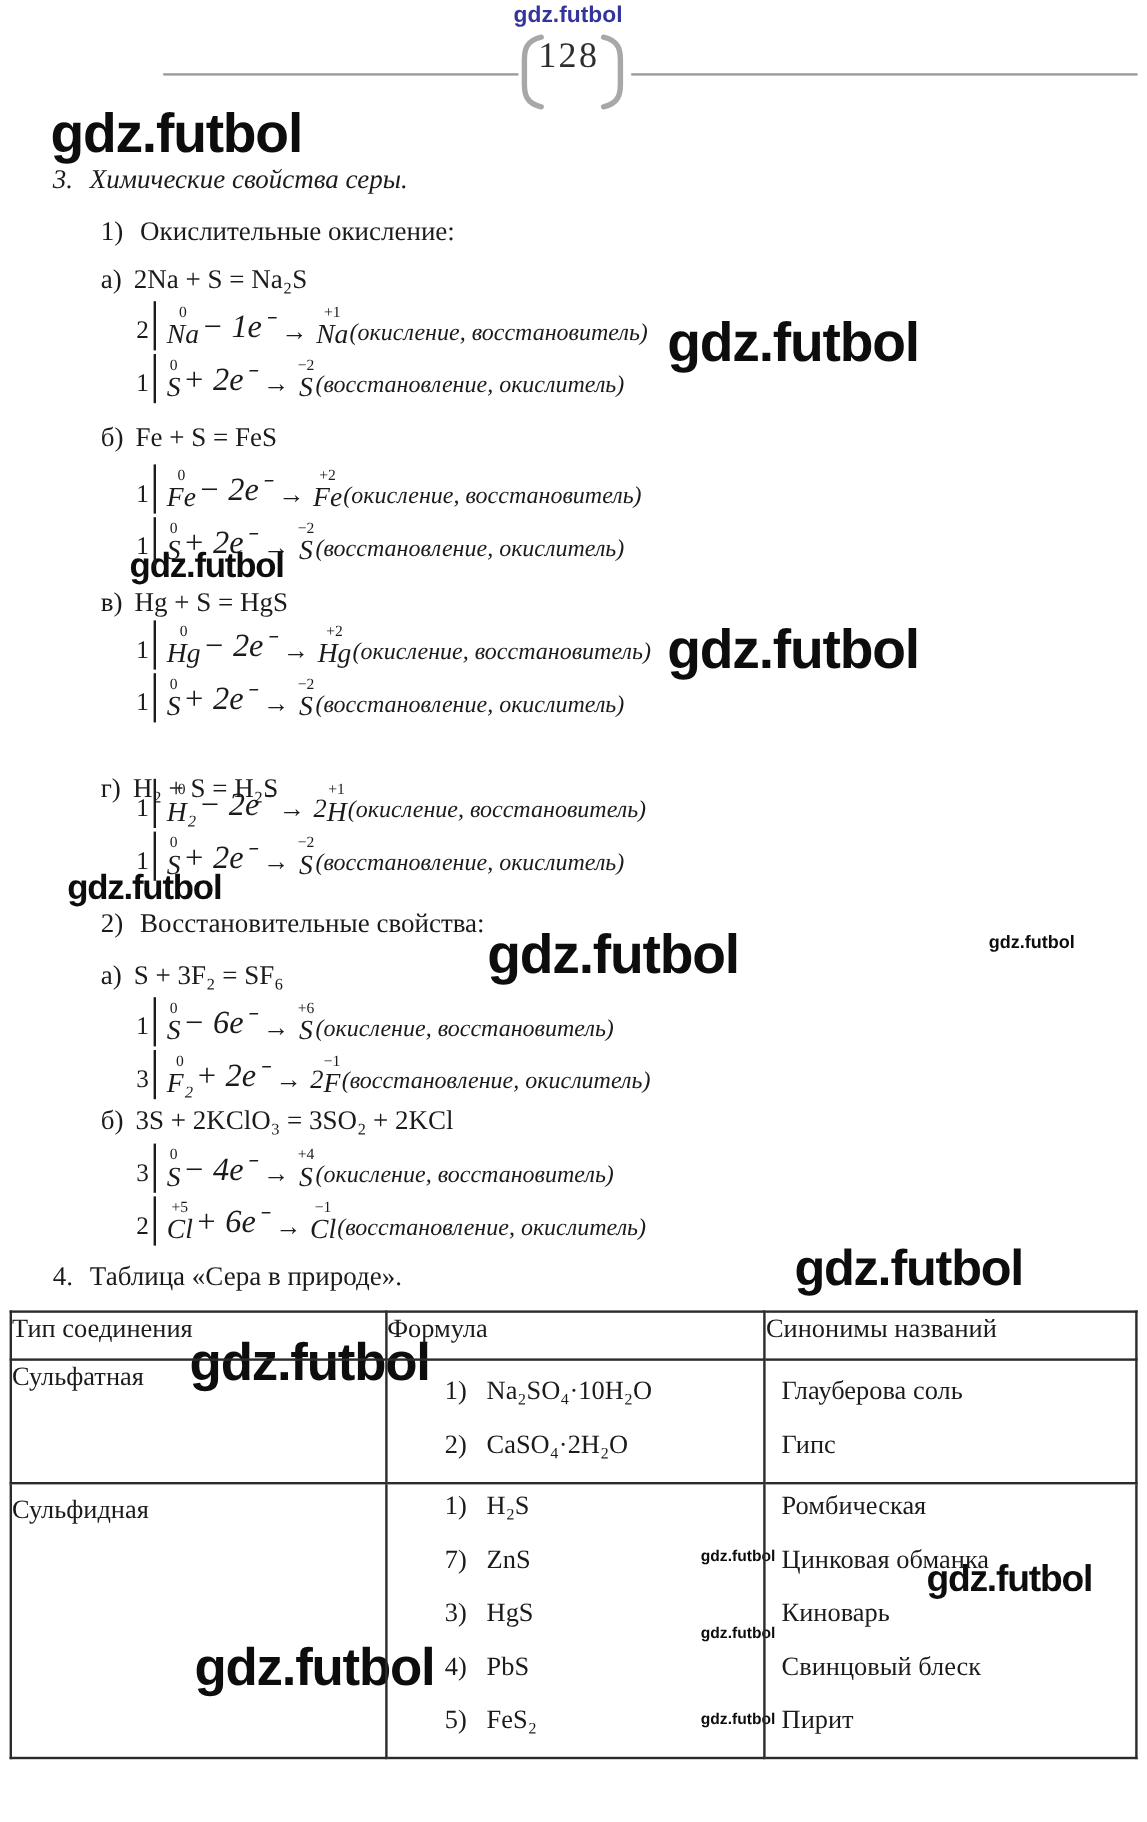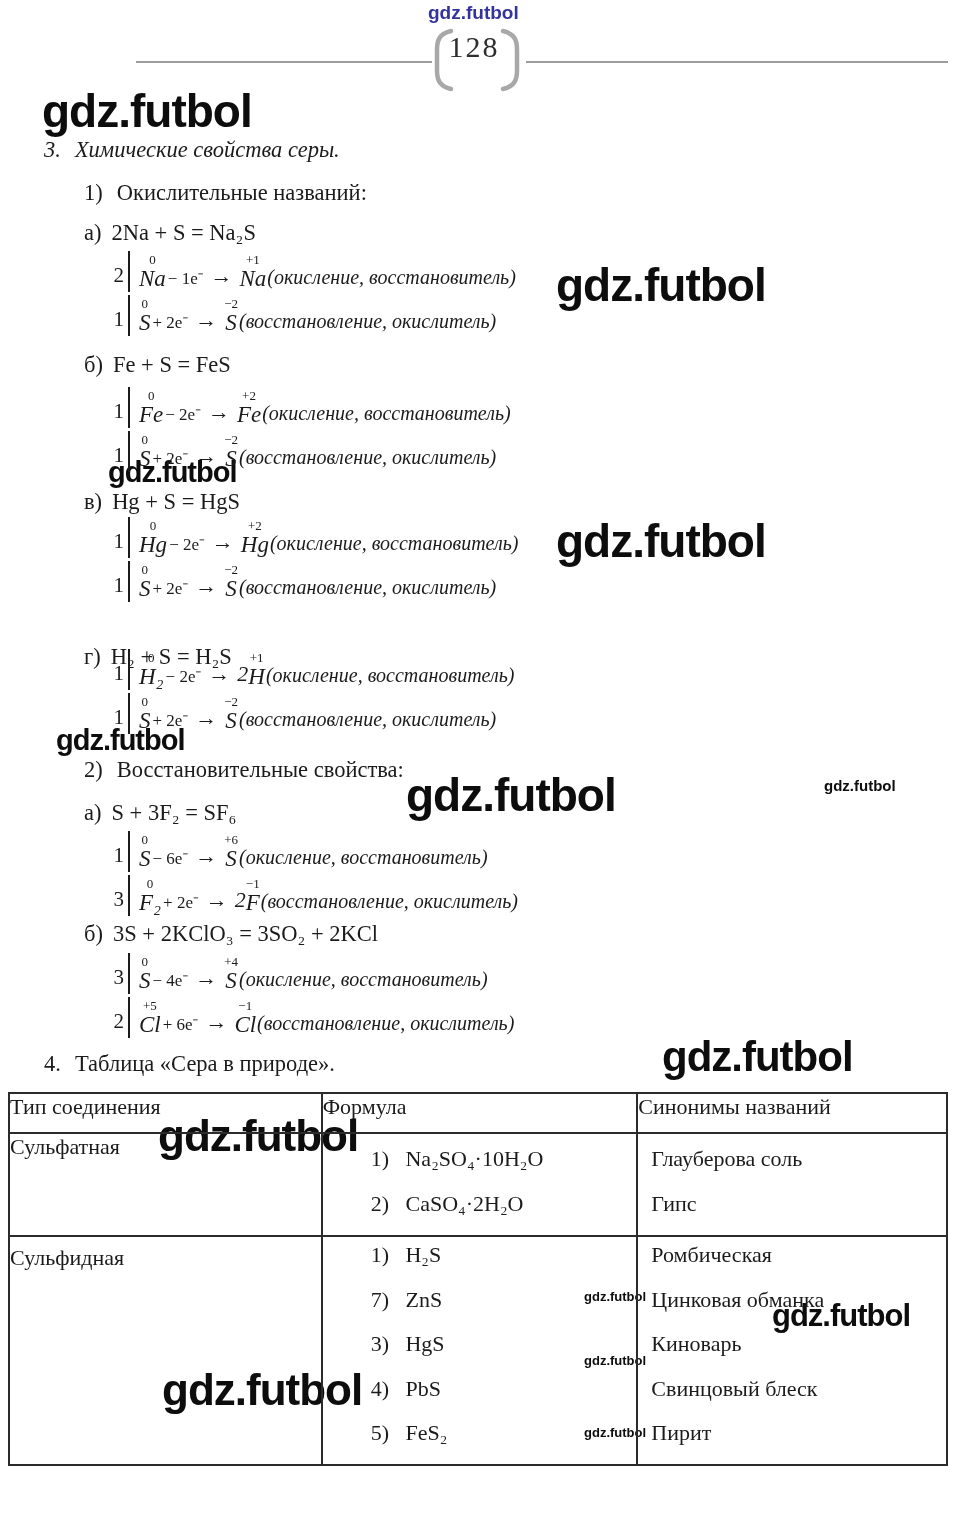--- a/index.html
+++ b/index.html
@@ -26,21 +26,21 @@
   .lbl{display:inline-block;margin-right:14px;}
   .lbl2{display:inline-block;margin-right:10px;}
   
   .pair{position:absolute;}
   .hl{display:flex;align-items:flex-end;height:44px;}
   .coef{width:16px;text-align:right;font-size:21px;padding-bottom:4px;}
   .vbar{width:2px;background:#1b1b1b;height:41px;margin:0 9px 0 4px;}
   .oxel{display:inline-flex;flex-direction:column;align-items:center;line-height:1;padding-bottom:2px;}
   .ox{font-size:13px;height:14px;font-style:normal;}
   .el{font-size:23px;font-style:italic;}
-  .op{font-size:17px;padding-bottom:3px;margin-left:2px;white-space:pre;}
+  .op{font-size:27px;font-style:italic;padding-bottom:3px;margin-left:2px;white-space:pre;}
   .arrow{font-size:22px;padding:0 7px 3px 7px;}
   .ppre{font-size:22px;font-style:italic;padding-bottom:3px;}
   .note{font-size:20px;font-style:italic;padding-bottom:3px;margin-left:1px;white-space:nowrap;}
   
   table.nat{position:absolute;left:8px;top:1092px;width:940px;border-collapse:collapse;table-layout:fixed;}
   table.nat th,table.nat td{border:2px solid #2b2b2b;vertical-align:top;font-weight:normal;
         font-size:22px;text-align:left;padding:0;}
   .c1{width:312px;}
   .c2{width:315px;}
   .c3{width:309px;}
@@ -81,21 +81,21 @@
 <div class="wm wm13" style="left:584px;top:1290px;">gdz.futbol</div>
 <div class="wm wm31" style="left:772px;top:1300px;">gdz.futbol</div>
 <div class="wm wm13" style="left:584px;top:1354px;">gdz.futbol</div>
 <div class="wm wm44" style="left:162px;top:1368px;">gdz.futbol</div>
 <div class="wm wm13" style="left:584px;top:1426px;">gdz.futbol</div>
 
 <div class="abs t22" style="left:44px;top:137px;font-style:italic;">
   <span class="lbl">3.</span><span>Химические свойства серы.</span>
 </div>
 <div class="abs t22" style="left:84px;top:180px;">
-  <span class="lbl">1)</span><span>Окислительные названий:</span>
+  <span class="lbl">1)</span><span>Окислительные окисление:</span>
 </div>
 
 <div class="abs t22" style="left:84px;top:220px;">
   <span class="lbl2">а)</span><span>2Na + S = Na₂S</span>
 </div>
 <div class="pair" style="left:108px;top:248px;">
   <div class="hl">
       <span class="coef">2</span>
       <span class="vbar"></span>
       <span class="oxel">

